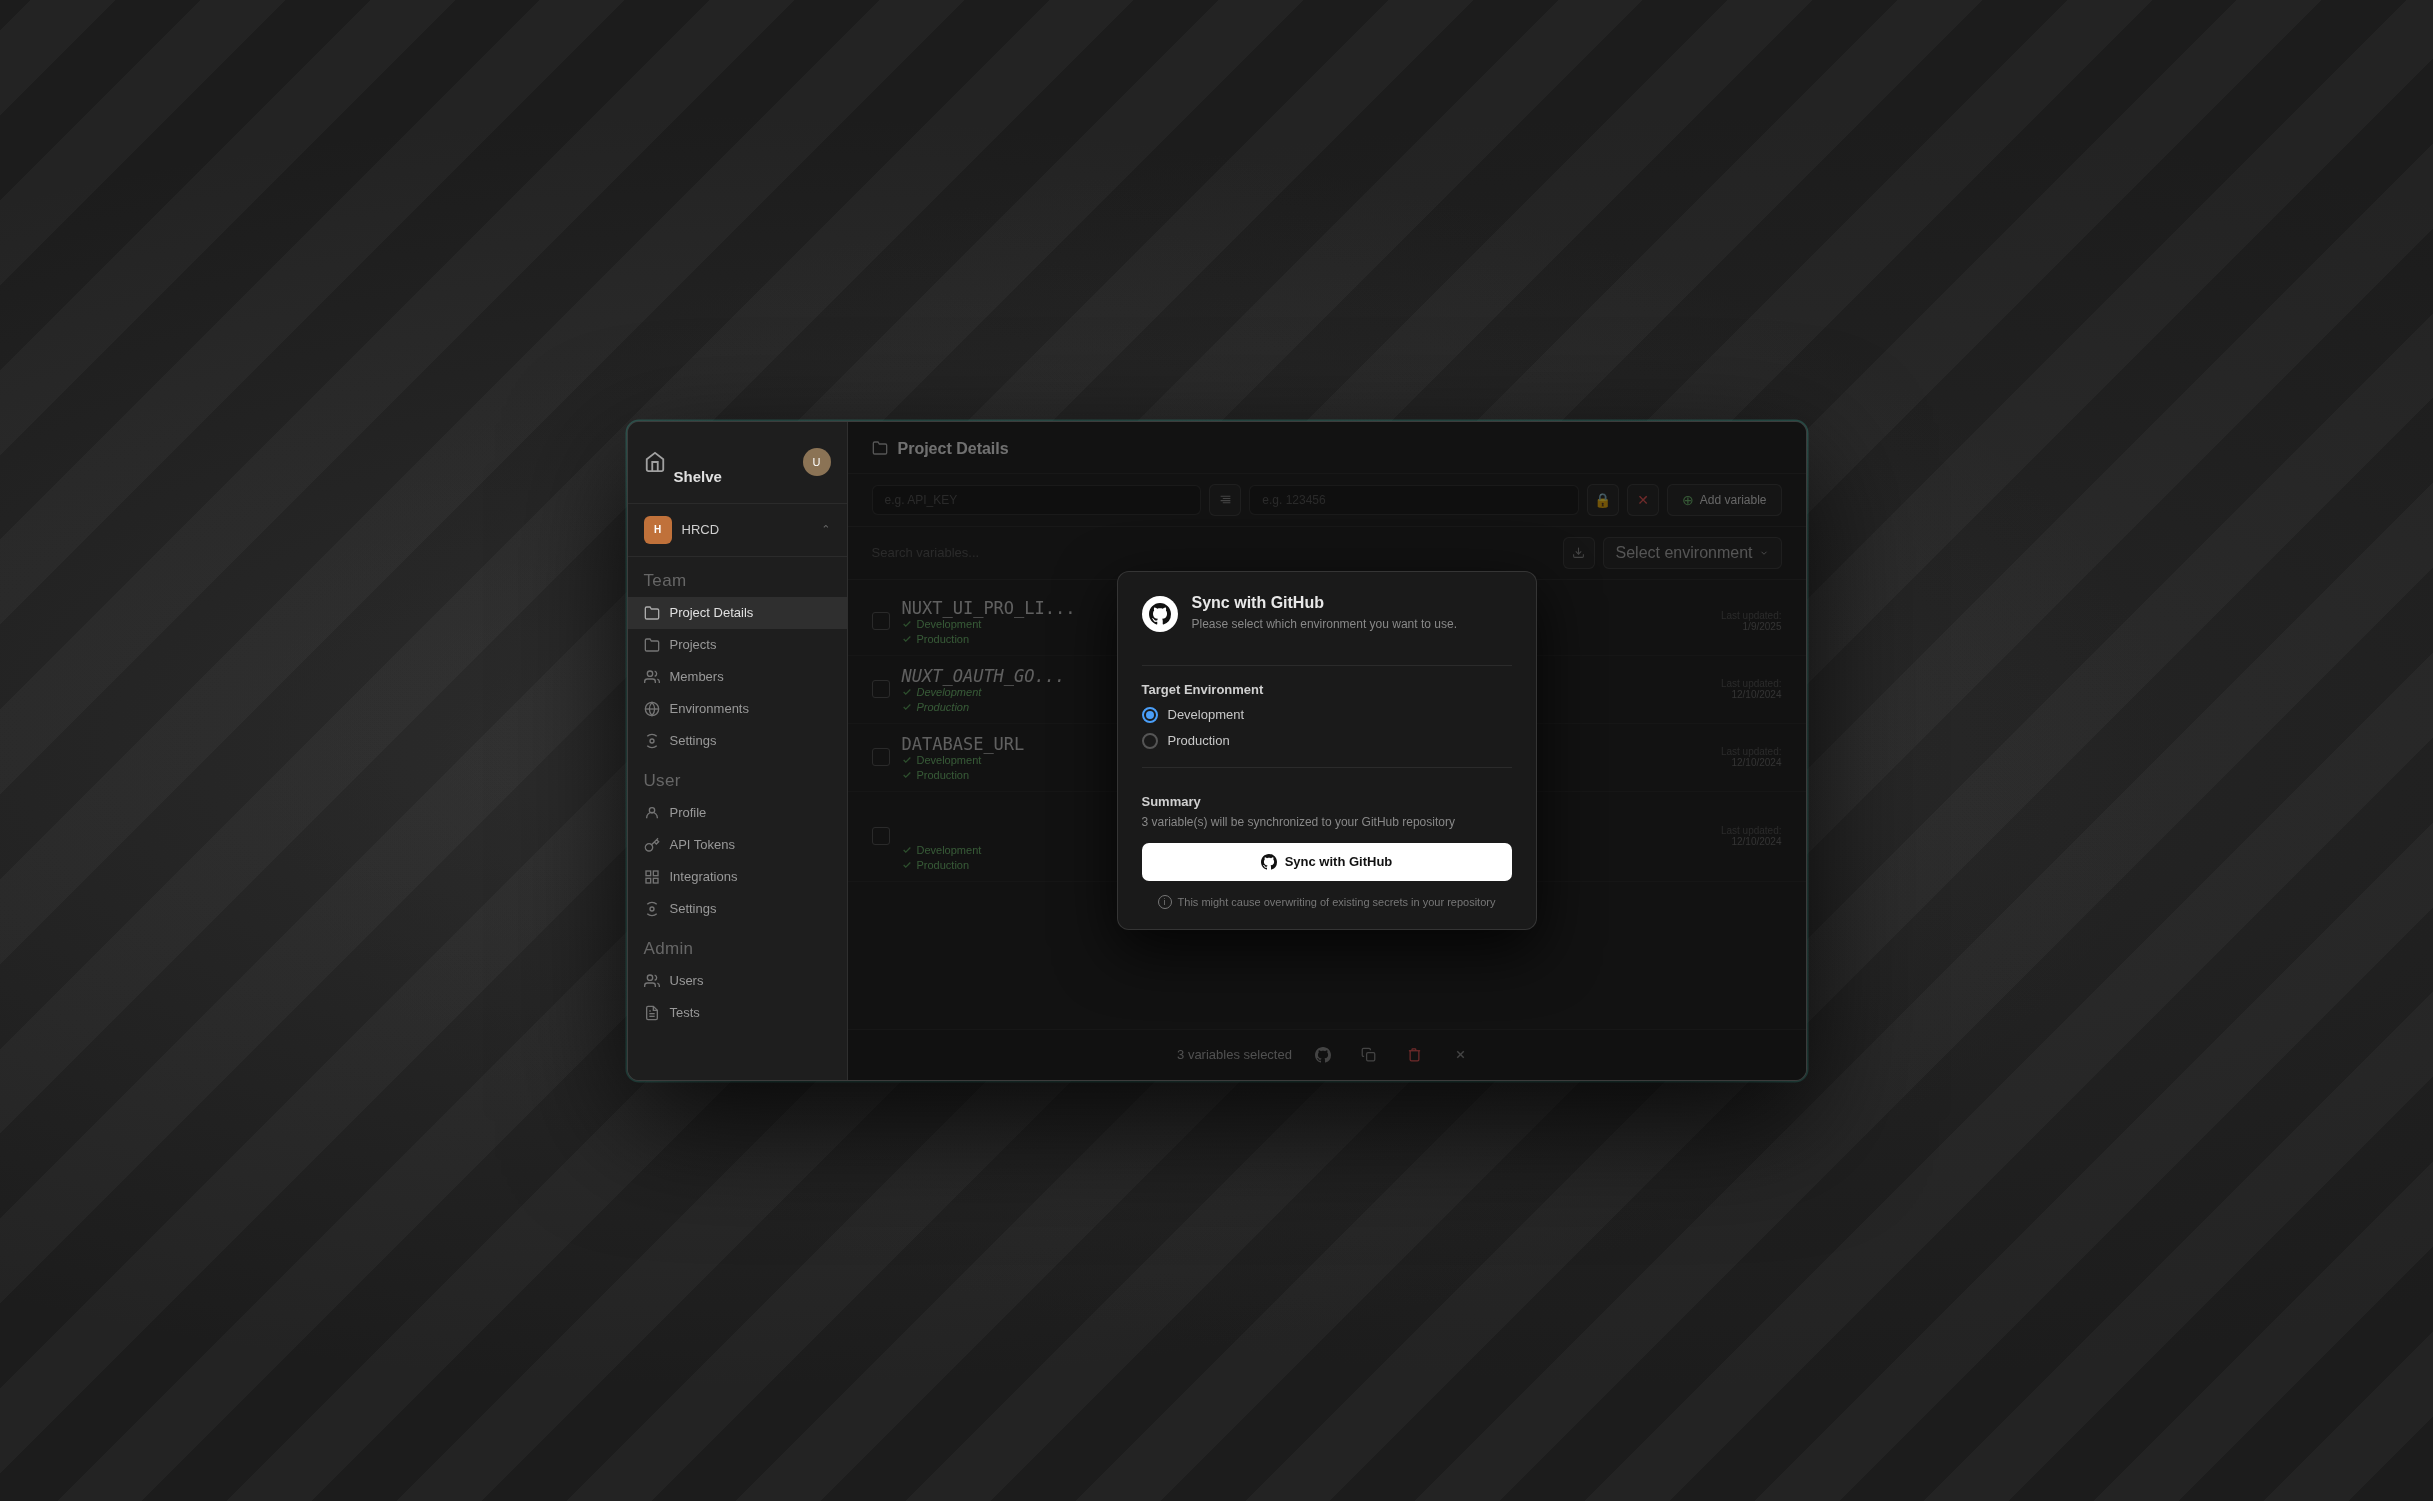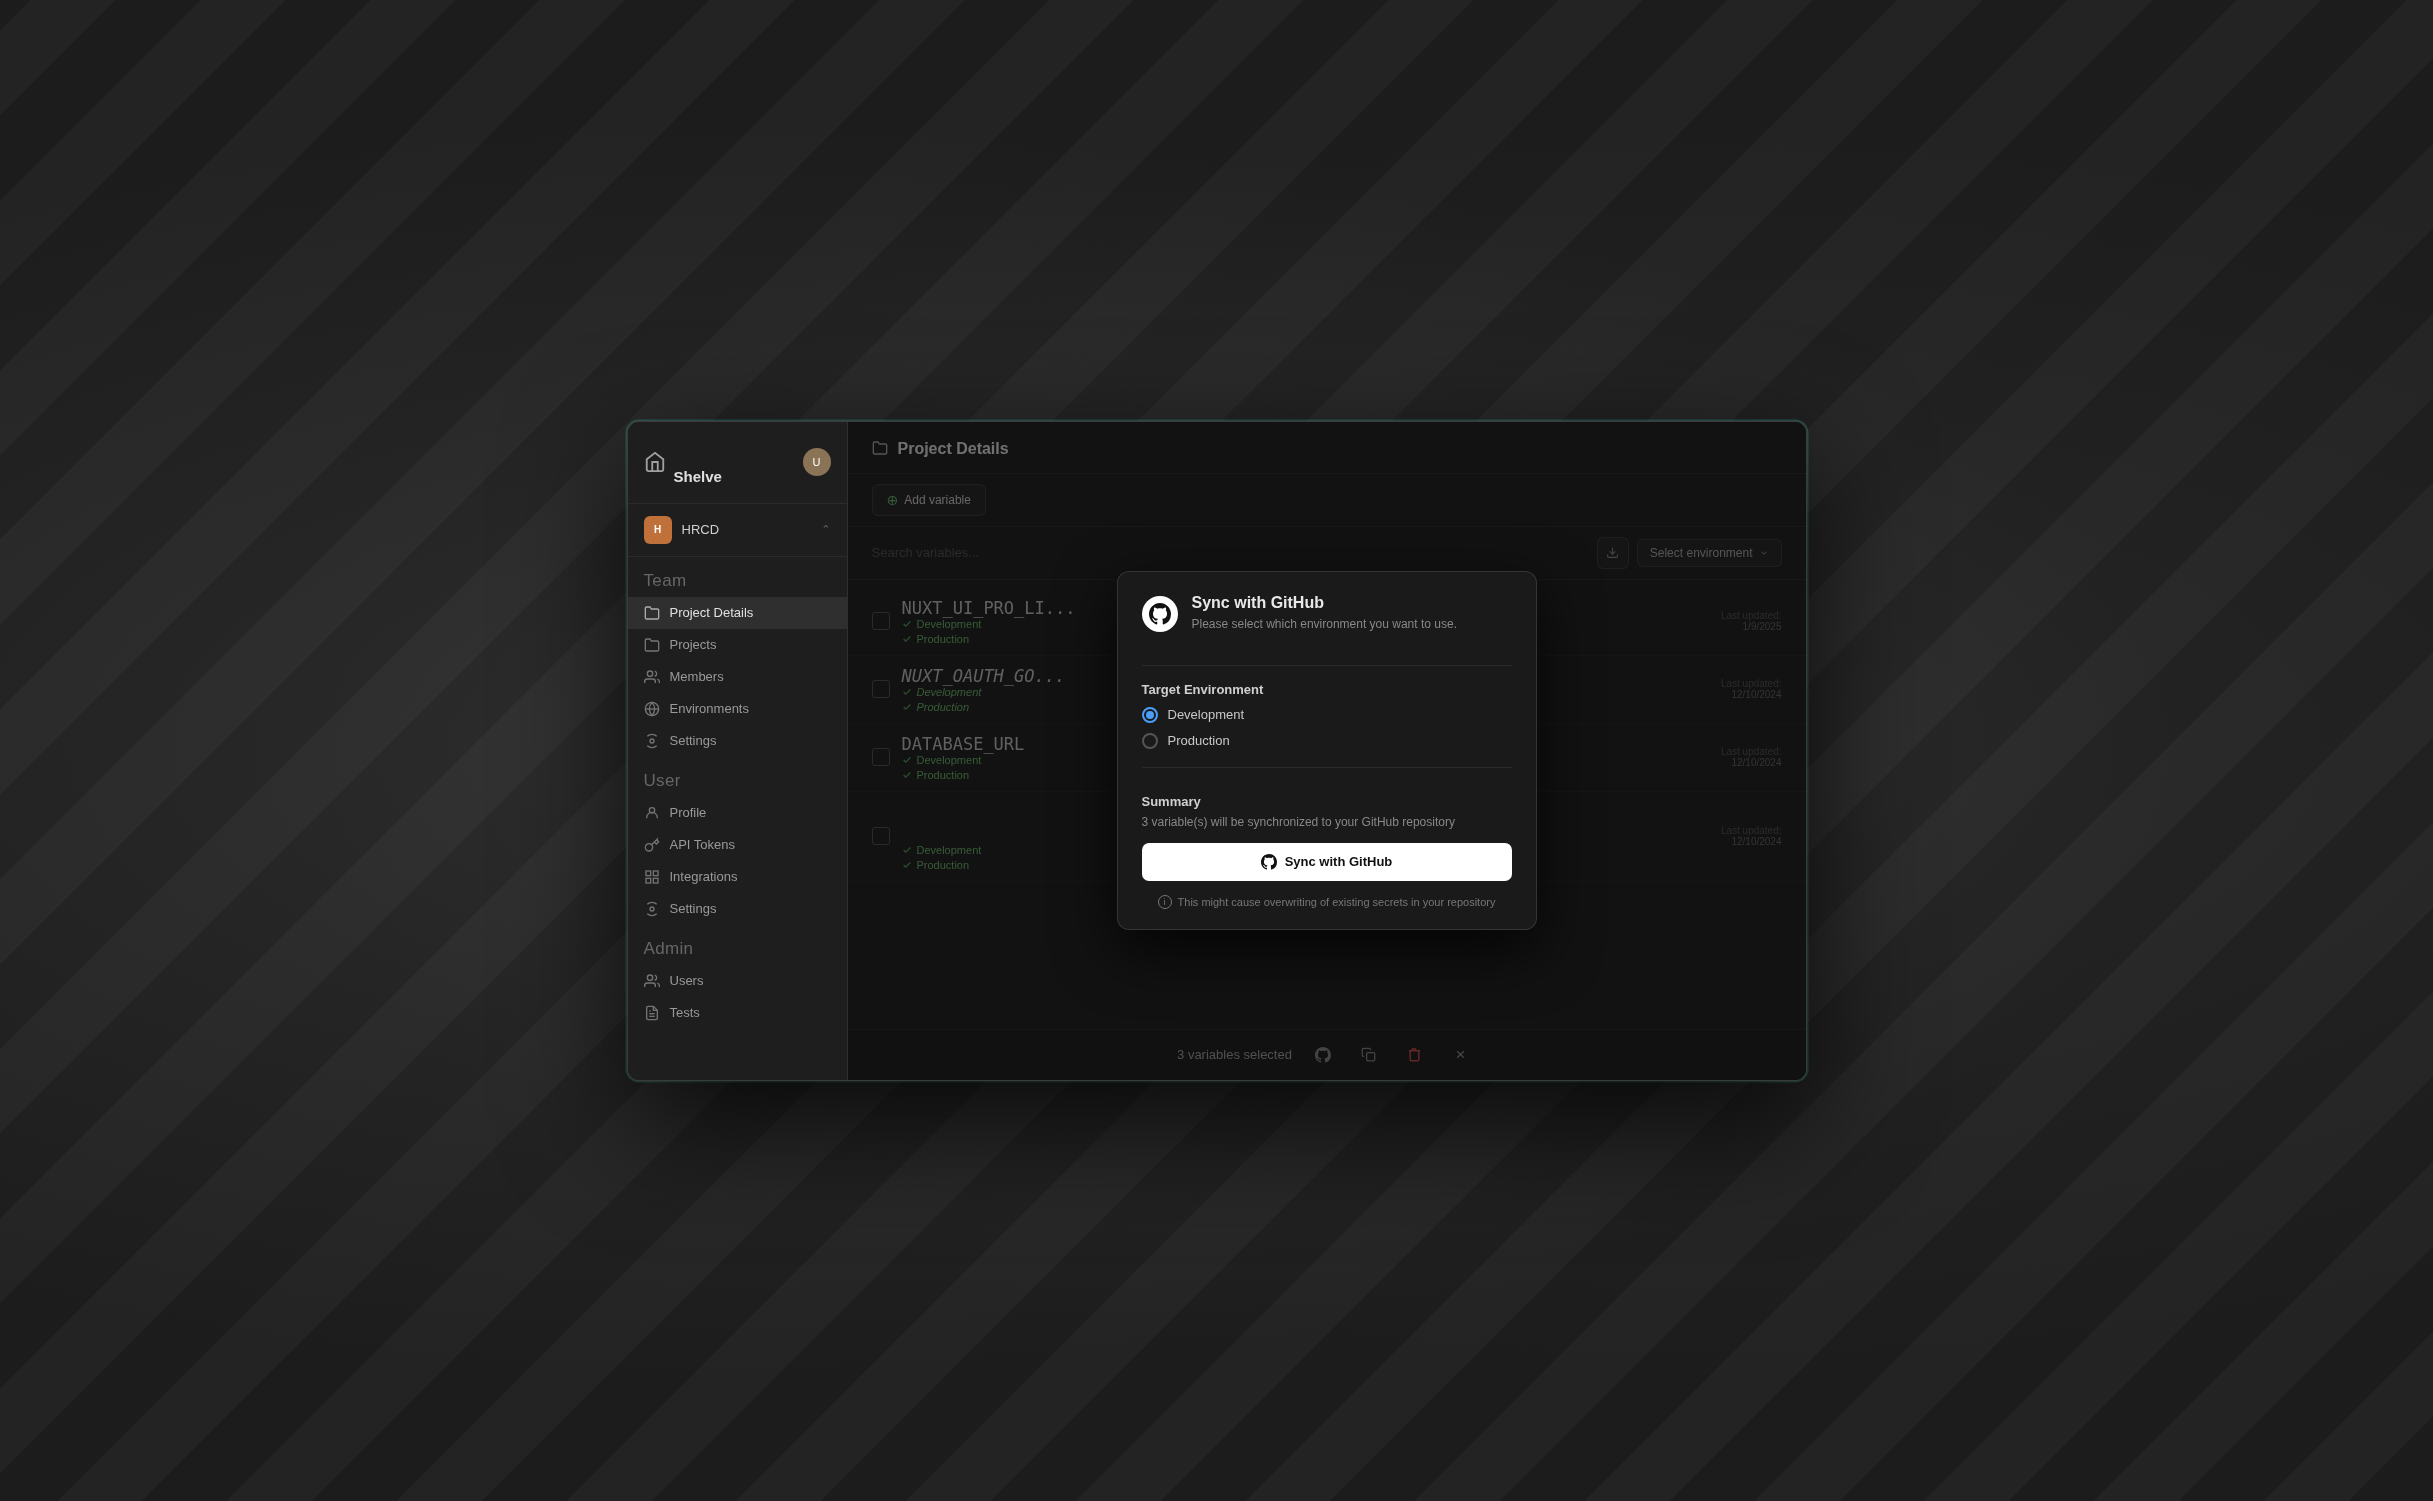--- a/index.html
+++ b/index.html
@@ -284,21 +284,21 @@
 
     .env-selector {
       display: flex;
       align-items: center;
       gap: 6px;
       padding: 6px 12px;
       background: #2a2a2a;
       border: 1px solid rgba(255,255,255,0.1);
       border-radius: 6px;
       color: #aaa;
-      font-size: 12px;
+      font-size: 16px;
       cursor: pointer;
     }
 
     
     .variables-list {
       flex: 1;
       overflow-y: auto;
       padding: 8px 0;
     }
 
@@ -755,20 +755,34 @@
     <div class="page-header">
       <span class="page-header-icon">
         <svg width="16" height="16" viewBox="0 0 24 24" fill="none" stroke="#aaa" stroke-width="2">
           <path d="M22 19a2 2 0 01-2 2H4a2 2 0 01-2-2V5a2 2 0 012-2h5l2 3h9a2 2 0 012 2z"></path>
         </svg>
       </span>
       <span class="page-header-title">Project Details</span>
     </div>
 
     <div class="toolbar">
+      <div class="variable-input-row">
+        <input class="var-input" placeholder="e.g. API_KEY" style="">
+        <div class="icon-btn">
+          <svg width="13" height="13" viewBox="0 0 24 24" fill="none" stroke="currentColor" stroke-width="2">
+            <line x1="21" y1="10" x2="7" y2="10"></line>
+              <line x1="21" y1="6" x2="3" y2="6"></line>
+            <line x1="21" y1="14" x2="3" y2="14"></line>
+              <line x1="21" y1="18" x2="7" y2="18"></line>
+          </svg>
+        </div>
+        <input class="var-input" placeholder="e.g. 123456" style="">
+        <div class="icon-btn lock-btn">🔒</div>
+        <div class="icon-btn close-btn-red">✕</div>
+      </div>
       <div class="toolbar-actions">
         <button class="btn-add-variable">
           <span style="font-size:14px;color:#6db36d;">⊕</span>
           <span>Add variable</span>
         </button>
       </div>
     </div>
 
     <div class="search-bar">
       <input class="search-input" placeholder="Search variables..." style="">

